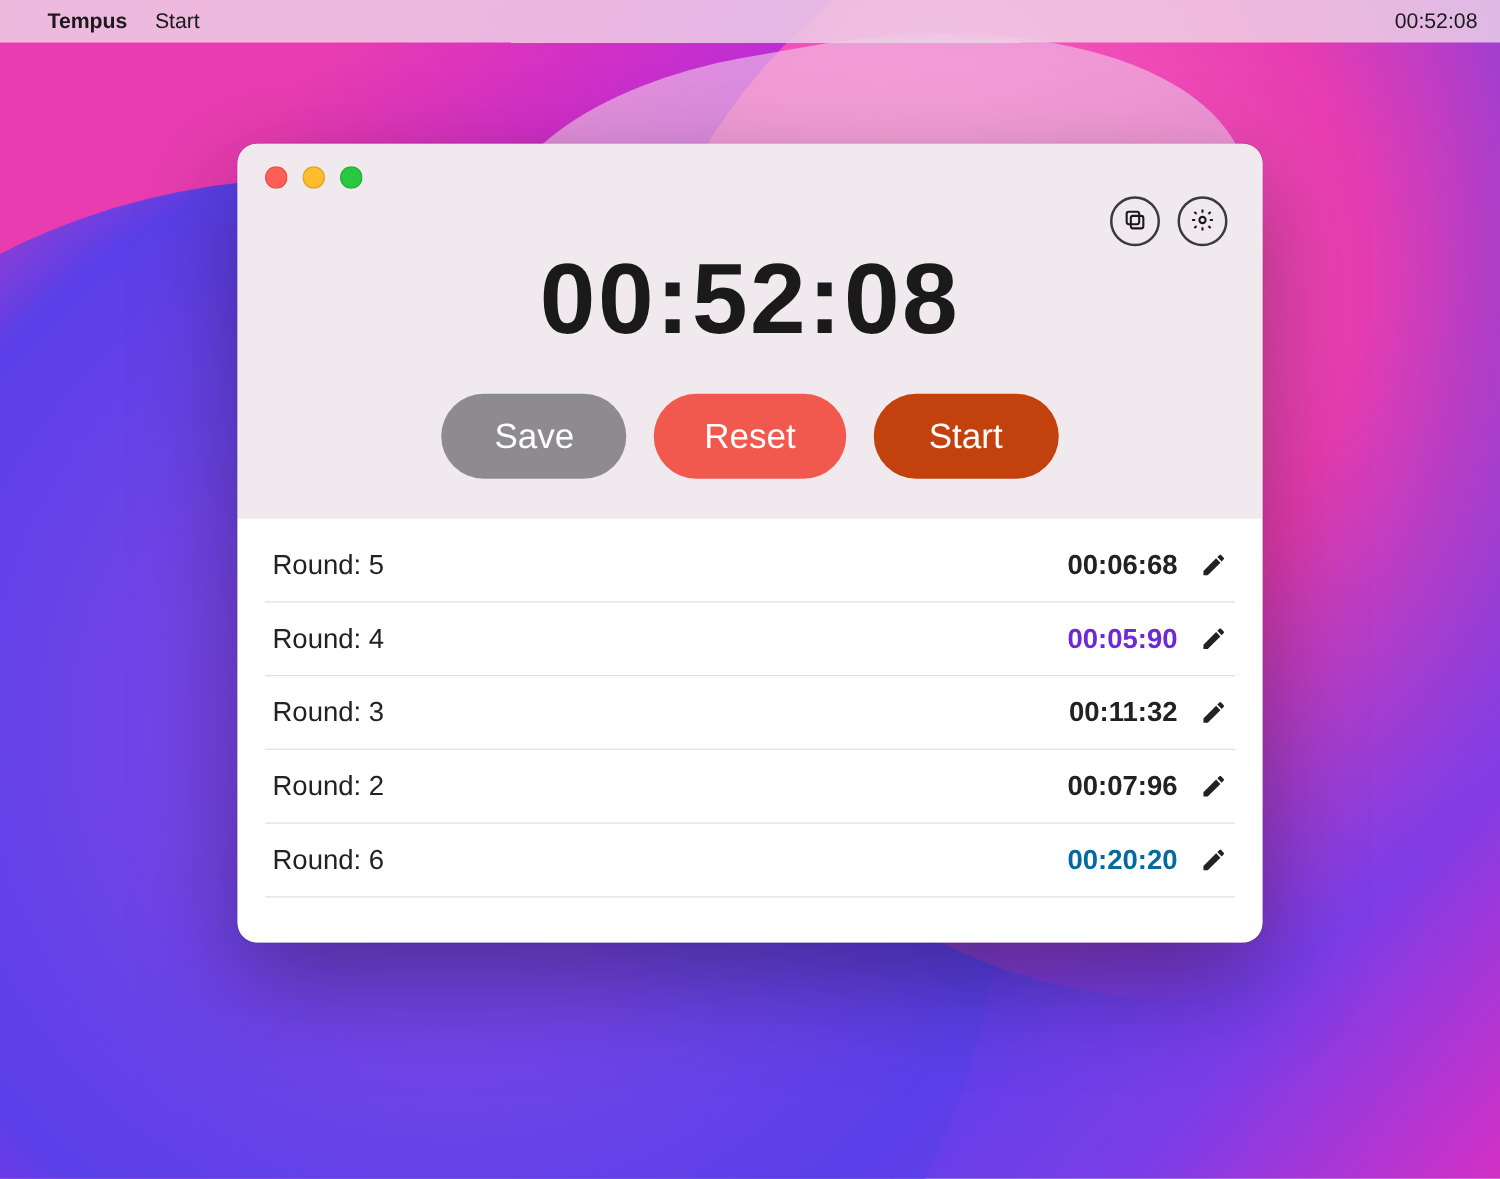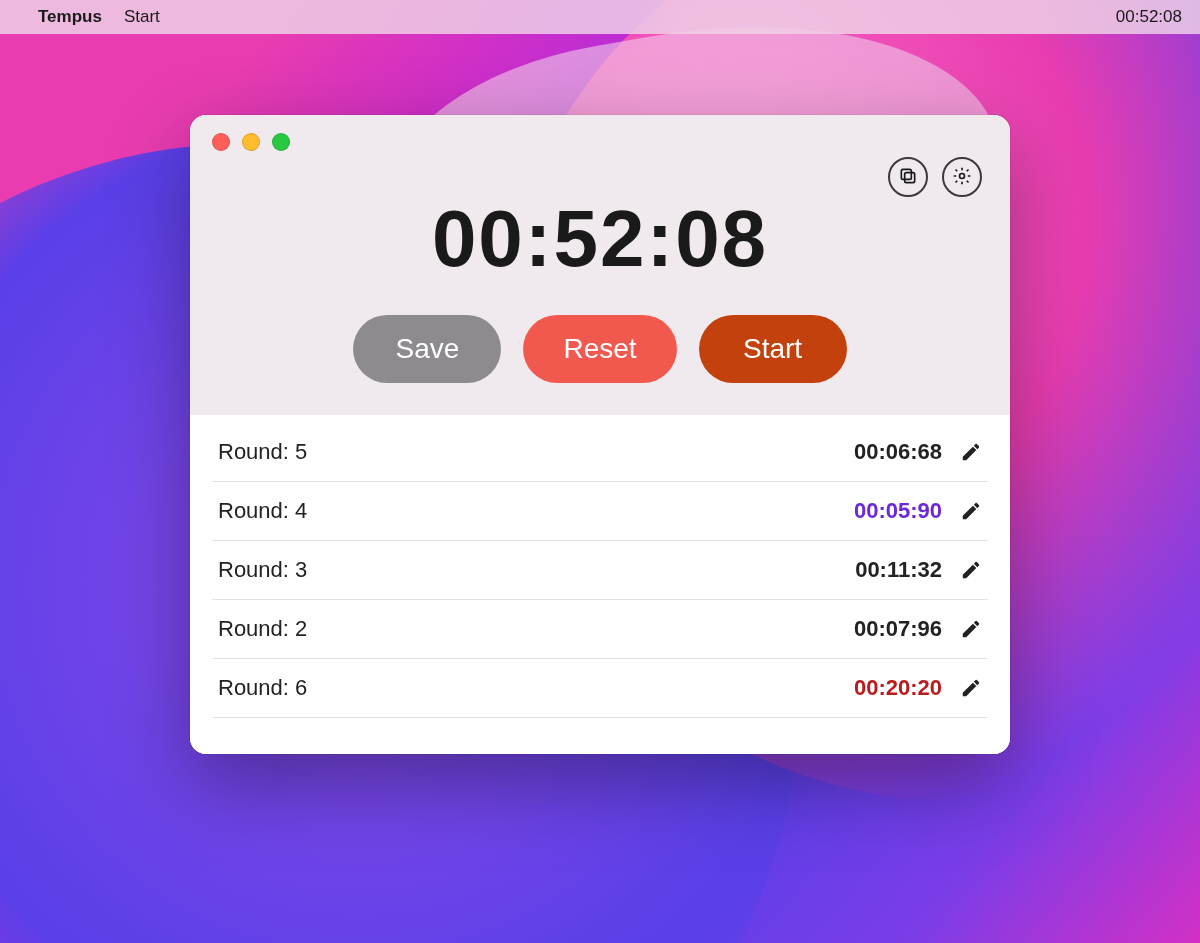--- a/index.html
+++ b/index.html
@@ -142,21 +142,21 @@
     }
     .round-label { color: #222; }
     .round-spacer { flex: 1; }
     .round-time {
       font-variant-numeric: tabular-nums;
       margin-right: 18px;
       font-weight: 700;
     }
     .round-time.default { color: #222; }
     .round-time.best { color: #6d28d9; }
-    .round-time.worst { color: #b91c1c; }
+    .round-time.worst { color: #0369a1; }
     .edit-icon {
       width: 22px; height: 22px;
       cursor: pointer;
     }
     .edit-icon svg { width: 22px; height: 22px; fill: #222; }
   </style>
 </head>
 <body>
 
 <div class="bg-shape2"></div>

